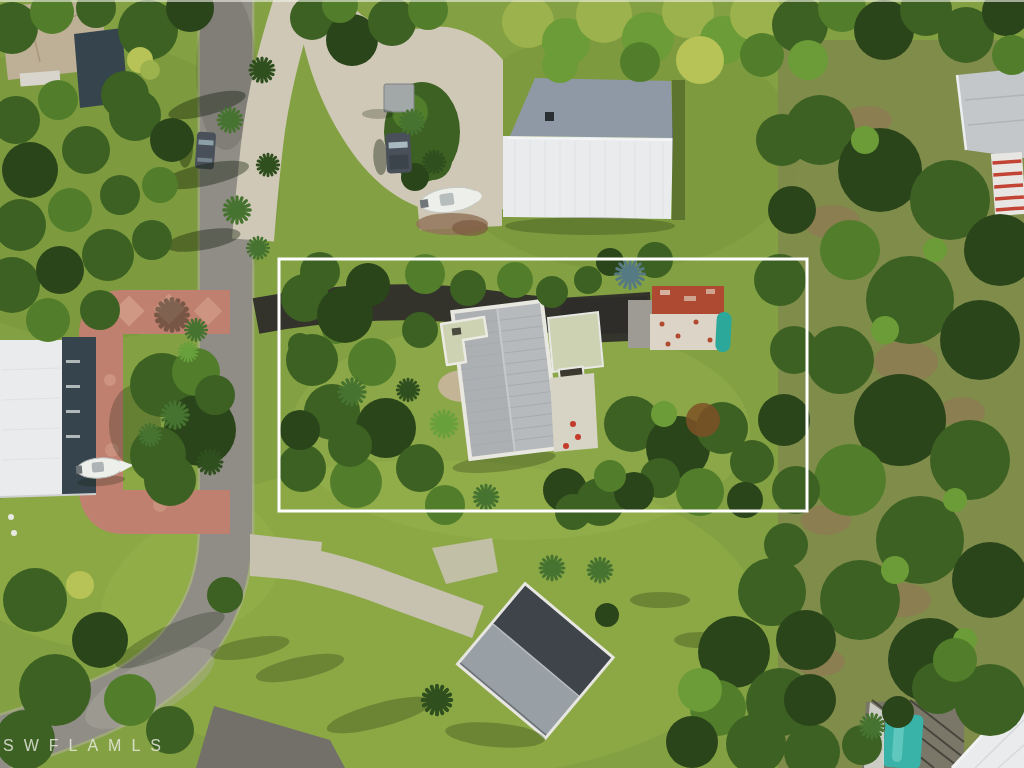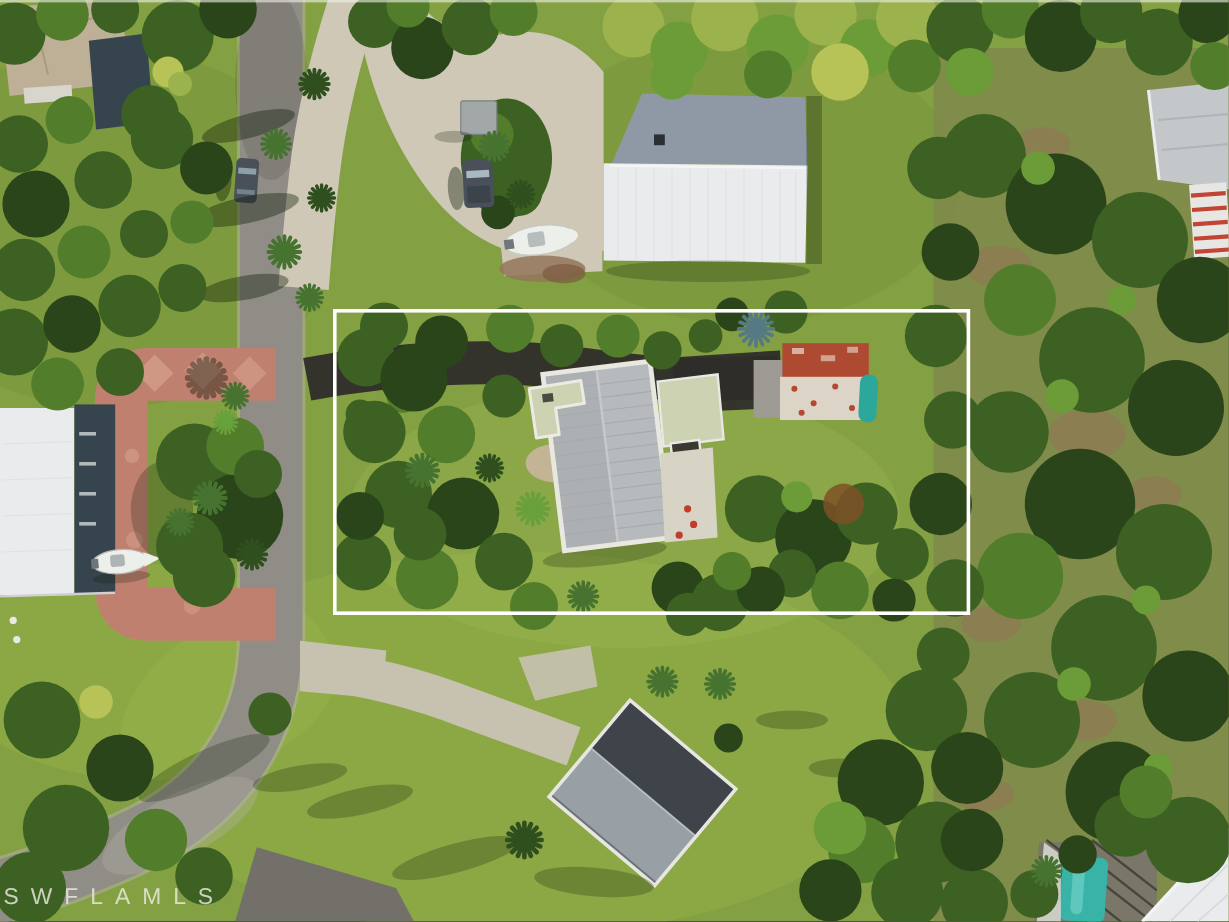--- a/index.html
+++ b/index.html
@@ -16,21 +16,21 @@
   
   .pA{stroke:#2f4f1f;stroke-width:3.2}
   .pB{stroke:#477330;stroke-width:3}
   .pC{stroke:#68a03c;stroke-width:2.8}
   .pS{stroke:rgba(18,28,10,.42);stroke-width:3.8}
   .pX{stroke:#567a83;stroke-width:2.6}
   .seamW{stroke:#dfe2e5;stroke-width:1}
   .seamG{stroke:#a6a9ad;stroke-width:.9}
   .watermark{
     position:absolute;left:3px;top:737px;
-    font-size:19px;font-weight:normal;letter-spacing:10px;
+    font-size:16px;font-weight:normal;letter-spacing:10px;
     color:#ebebe2;opacity:.82;user-select:none;white-space:nowrap;
   }
 </style>
 </head>
 <body>
 
 <div class="stage">
 <svg viewBox="0 0 1024 768" width="1024" height="768">
   <defs>
     <g id="palm">

